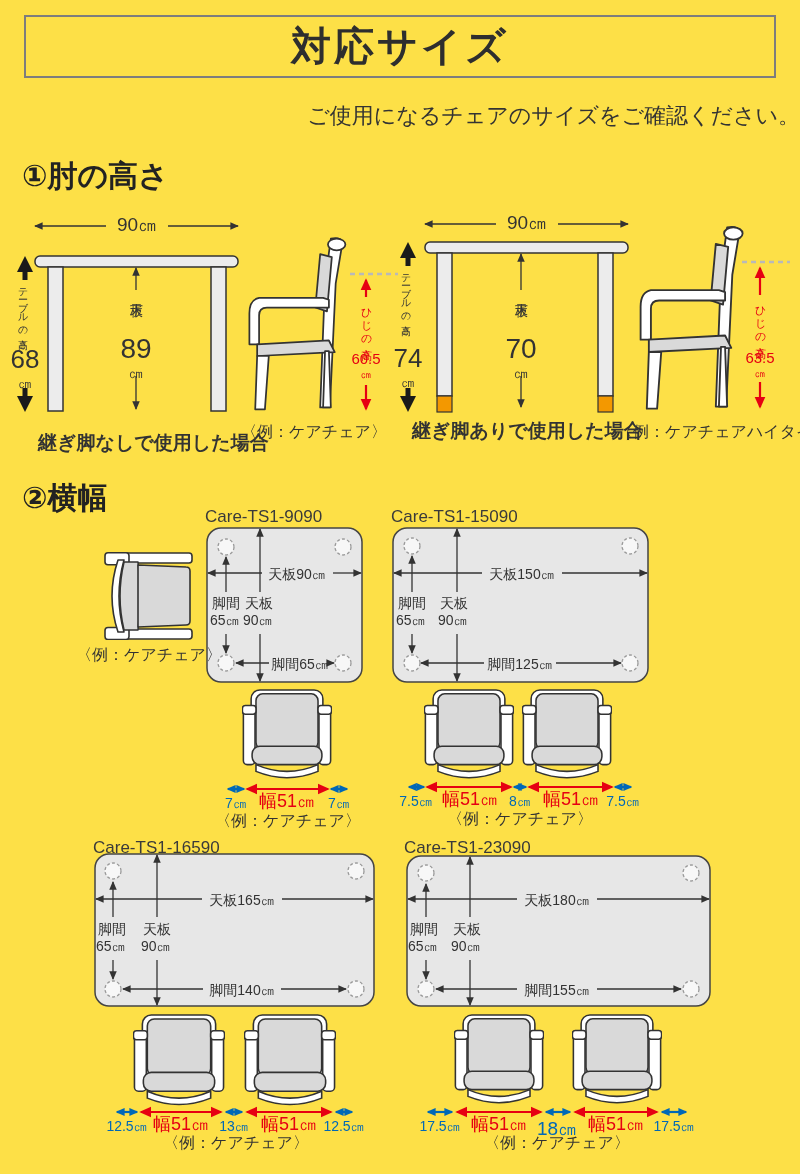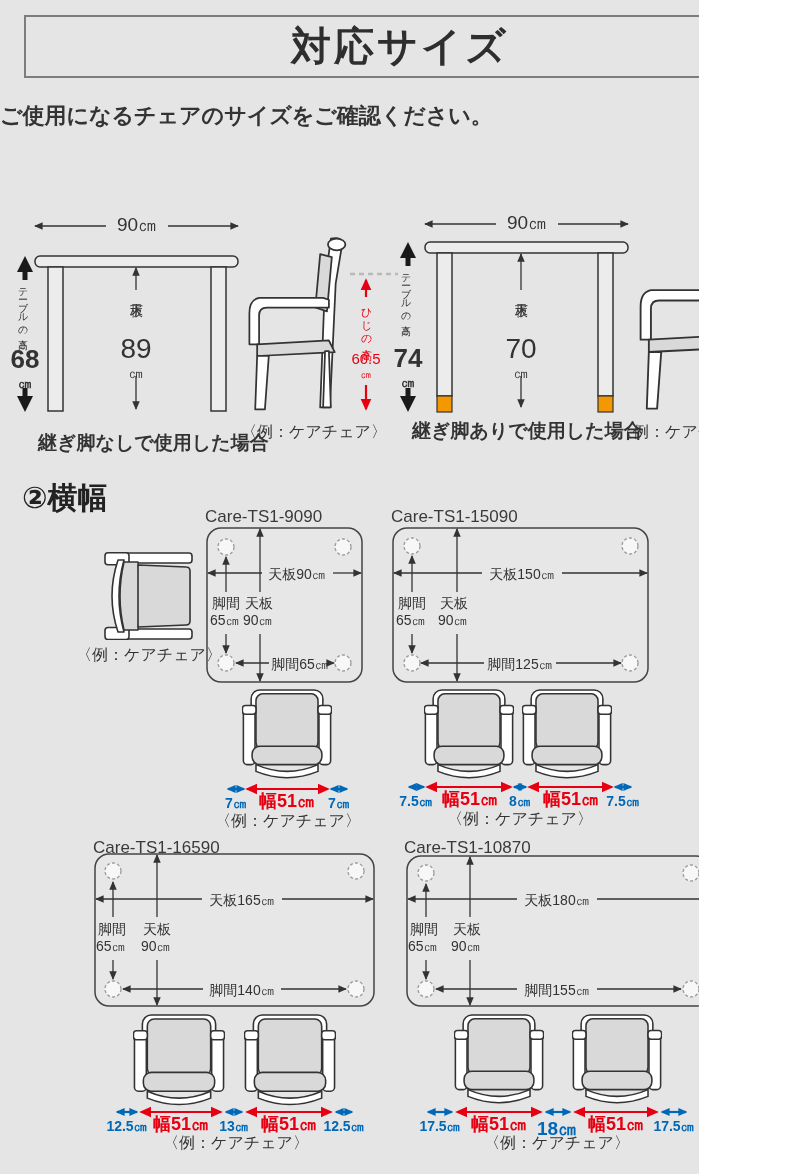--- a/index.html
+++ b/index.html
@@ -1,29 +1,29 @@
 <!DOCTYPE html>
 <html><head>
 <meta charset="utf-8">
 <style>
   *{margin:0;padding:0;box-sizing:border-box}
   html,body{background:#fff}
   body{font-family:"Liberation Sans","DejaVu Sans",sans-serif;color:#333}
-  #page{position:relative;width:699px;height:1174px;background:#e5e5e5;overflow:hidden}
+  #page{position:relative;width:800px;height:1174px;background:#fde047;overflow:hidden}
   .gfx{position:absolute;left:0;top:0}
   .abs{position:absolute;white-space:nowrap;line-height:1.15}
   .ctr{transform:translateX(-50%)}
   .vt{writing-mode:vertical-rl;text-orientation:mixed;letter-spacing:1px}
-  .b{font-weight:bold}
+  .b{font-weight:normal}
   .red{color:#e60012}
   .blue{color:#0068b7}
   .title-box{position:absolute;left:24px;top:15px;width:752px;height:63px;border:2px solid #7d7d7d;
              display:flex;align-items:center;justify-content:center;font-size:40px;font-weight:bold;
              letter-spacing:3px;color:#2e2e2e}
-  .subtitle{position:absolute;left:0;top:101px;width:800px;text-align:left;font-size:22px;font-weight:bold}
+  .subtitle{position:absolute;left:0;top:101px;width:800px;text-align:right;font-size:22px;font-weight:normal}
   .sec-h{position:absolute;left:22px;font-size:30px;font-weight:bold;color:#222}
   .cap-b{font-size:19px;font-weight:bold}
   .cap-ex{font-size:16px}
   .model{font-size:17px;color:#3a3a3a}
   .dim{font-size:14px}
   
   .furn{fill:#ececec;stroke:#333;stroke-width:1.5}
   .foot{fill:#f39800;stroke:#333;stroke-width:1.2}
   .tbl{fill:#e7e7e7;stroke:#444;stroke-width:1.5}
   .circ{fill:#f7f7f7;stroke:#999;stroke-width:1.3;stroke-dasharray:3 2.2}
@@ -255,20 +255,21 @@
       <path class="dr" d="M575,1112 H657" marker-start="url(#ar)" marker-end="url(#ar)"></path>
       <path class="db" d="M662,1112 H686" marker-start="url(#ab)" marker-end="url(#ab)"></path>
     </g>
   </svg>
 
   <div class="title-box">
     <span>対応サイズ</span>
   </div>
   <div class="subtitle">ご使用になるチェアのサイズをご確認ください。</div>
 
+  <div class="sec-h" style="top:156px">①肘の高さ</div>
 
   <div class="abs ctr" style="left:137px;top:214px;font-size:19px">90㎝</div>
   <div class="abs vt" style="left:17px;top:281px;font-size:10px">テーブルの高さ</div>
   <div class="abs ctr b" style="left:25px;top:345px;font-size:26px">68</div>
   <div class="abs ctr b" style="left:25px;top:375px;font-size:14px">㎝</div>
   <div class="abs vt" style="left:128px;top:293px;font-size:13px">天板下</div>
   <div class="abs ctr" style="left:136px;top:333px;font-size:28px">89</div>
   <div class="abs ctr" style="left:136px;top:364px;font-size:15px">㎝</div>
   <div class="abs vt red" style="left:360px;top:300px;font-size:11px">ひじの高さ</div>
   <div class="abs ctr red" style="left:366px;top:350px;font-size:15px">60.5</div>
@@ -310,21 +311,21 @@
   <div class="abs ctr dim" style="left:520px;top:656px">脚間125㎝</div>
 
   <div class="abs model" style="left:93px;top:838px">Care-TS1-16590</div>
   <div class="abs ctr dim" style="left:242px;top:892px">天板165㎝</div>
   <div class="abs dim" style="left:98px;top:921px">脚間</div>
   <div class="abs dim" style="left:96px;top:938px">65㎝</div>
   <div class="abs dim" style="left:143px;top:921px">天板</div>
   <div class="abs dim" style="left:141px;top:938px">90㎝</div>
   <div class="abs ctr dim" style="left:242px;top:982px">脚間140㎝</div>
 
-  <div class="abs model" style="left:404px;top:838px">Care-TS1-10870</div>
+  <div class="abs model" style="left:404px;top:838px">Care-TS1-23090</div>
   <div class="abs ctr dim" style="left:557px;top:892px">天板180㎝</div>
   <div class="abs dim" style="left:410px;top:921px">脚間</div>
   <div class="abs dim" style="left:408px;top:938px">65㎝</div>
   <div class="abs dim" style="left:453px;top:921px">天板</div>
   <div class="abs dim" style="left:451px;top:938px">90㎝</div>
   <div class="abs ctr dim" style="left:557px;top:982px">脚間155㎝</div>
 
   <div class="abs ctr blue b" style="left:236px;top:795px;font-size:14px">7㎝</div>
   <div class="abs ctr red b" style="left:287px;top:791px;font-size:18px">幅51㎝</div>
   <div class="abs ctr blue b" style="left:339px;top:795px;font-size:14px">7㎝</div>

